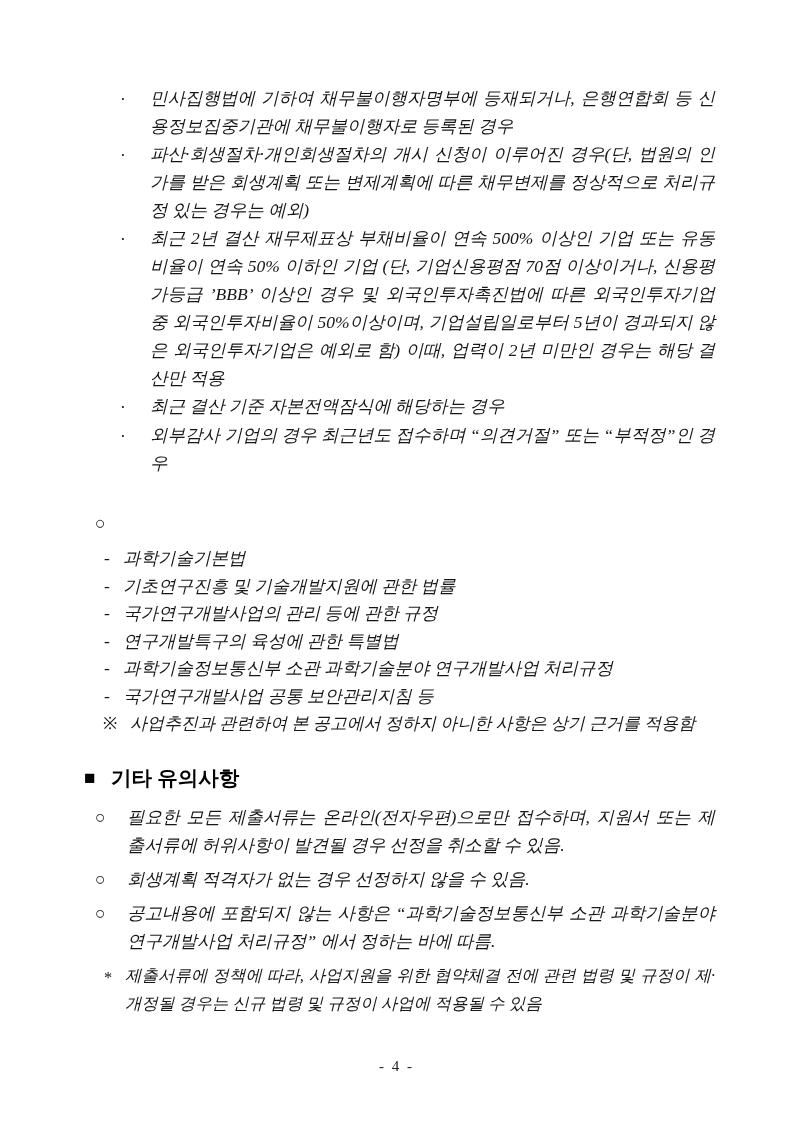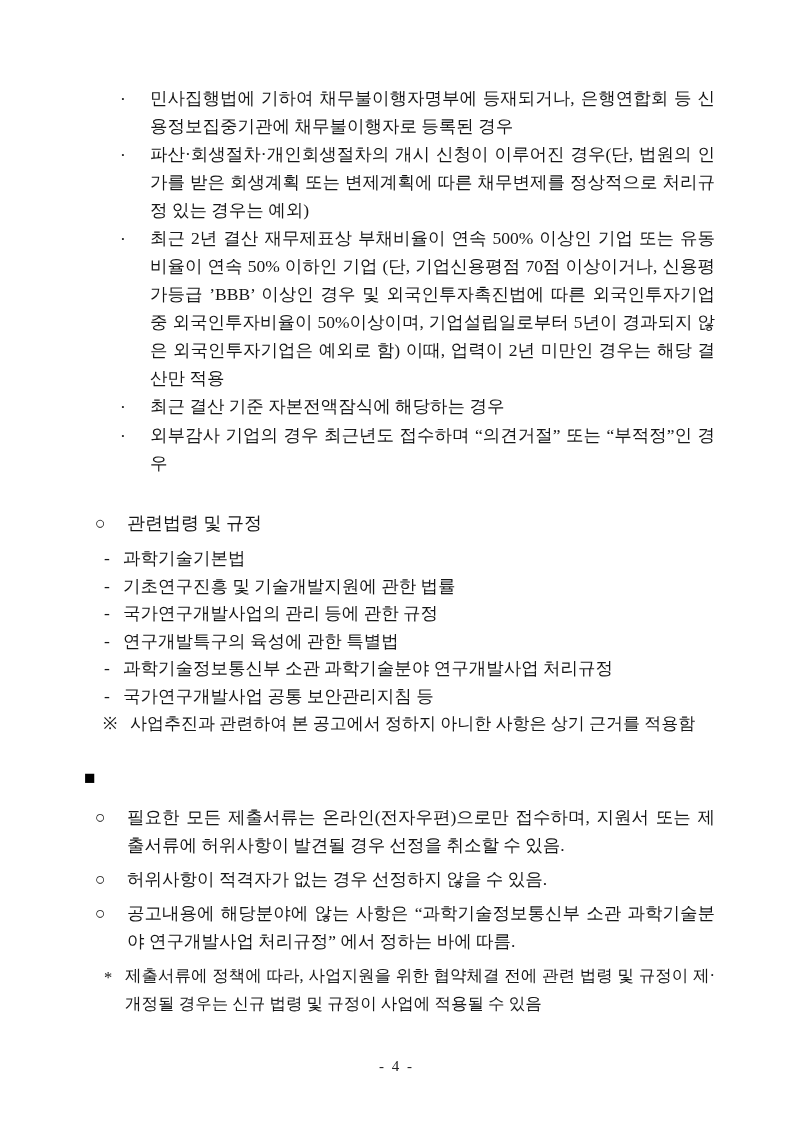--- a/index.html
+++ b/index.html
@@ -14,20 +14,21 @@
   }
   .content { position:absolute; top:84px; left:0; right:0; }
 
   .li { display:flex; align-items:flex-start; }
   .li .marker { flex:0 0 auto; white-space:nowrap; }
   .li .text {
     flex:1 1 auto;
     text-align: justify;
     text-align-last: left;
     word-break: break-all;
+    font-style: italic;
   }
 
   
   .bullets { margin:0 78px 0 120px; font-size:17.5px; line-height:28px; }
   .bullets .marker { width:30px; padding-top:1px; }
 
   
   .related { margin-top:32px; }
   .sec-row { display:flex; margin:0 78px 0 95px; font-size:18px; line-height:28px; }
   .sec-row .marker { width:32px; flex:0 0 auto; }
@@ -76,21 +77,20 @@
       </div>
       <div class="li">
         <span class="marker">·</span>
         <span class="text">외부감사 기업의 경우 최근년도 접수하며 “의견거절” 또는 “부적정”인 경우</span>
       </div>
     </div>
 
     <div class="related">
       <div class="sec-row">
         <span class="marker">○</span>
-        <span class="text">관련법령 및 규정</span>
       </div>
       <div class="laws">
         <div class="li">
           <span class="marker">-</span>
           <span class="text">과학기술기본법</span>
         </div>
         <div class="li">
           <span class="marker">-</span>
           <span class="text">기초연구진흥 및 기술개발지원에 관한 법률</span>
         </div>
@@ -113,33 +113,34 @@
       </div>
       <div class="refnote li">
         <span class="marker">※</span>
         <span class="text">사업추진과 관련하여 본 공고에서 정하지 아니한 사항은 상기 근거를 적용함</span>
       </div>
     </div>
 
     <div class="other">
       <div class="hd">
         <span class="marker">■</span>
+        <span class="text">기타 유의사항</span>
       </div>
       <div class="notices">
         <div class="li">
           <span class="marker">○</span>
           <span class="text">필요한 모든 제출서류는 온라인(전자우편)으로만 접수하며, 지원서 또는 제출서류에 허위사항이 발견될 경우 선정을 취소할 수 있음.</span>
         </div>
         <div class="li">
           <span class="marker">○</span>
-          <span class="text">허위사항이 적격자가 없는 경우 선정하지 않을 수 있음.</span>
+          <span class="text">회생계획 적격자가 없는 경우 선정하지 않을 수 있음.</span>
         </div>
         <div class="li">
           <span class="marker">○</span>
-          <span class="text">공고내용에 해당분야에 않는 사항은 “과학기술정보통신부 소관 과학기술분야 연구개발사업 처리규정” 에서 정하는 바에 따름.</span>
+          <span class="text">공고내용에 포함되지 않는 사항은 “과학기술정보통신부 소관 과학기술분야 연구개발사업 처리규정” 에서 정하는 바에 따름.</span>
         </div>
       </div>
       <div class="footnote li">
         <span class="marker">*</span>
         <span class="text">제출서류에 정책에 따라, 사업지원을 위한 협약체결 전에 관련 법령 및 규정이 제·개정될 경우는 신규 법령 및 규정이 사업에 적용될 수 있음</span>
       </div>
     </div>
 
   </div>
 

